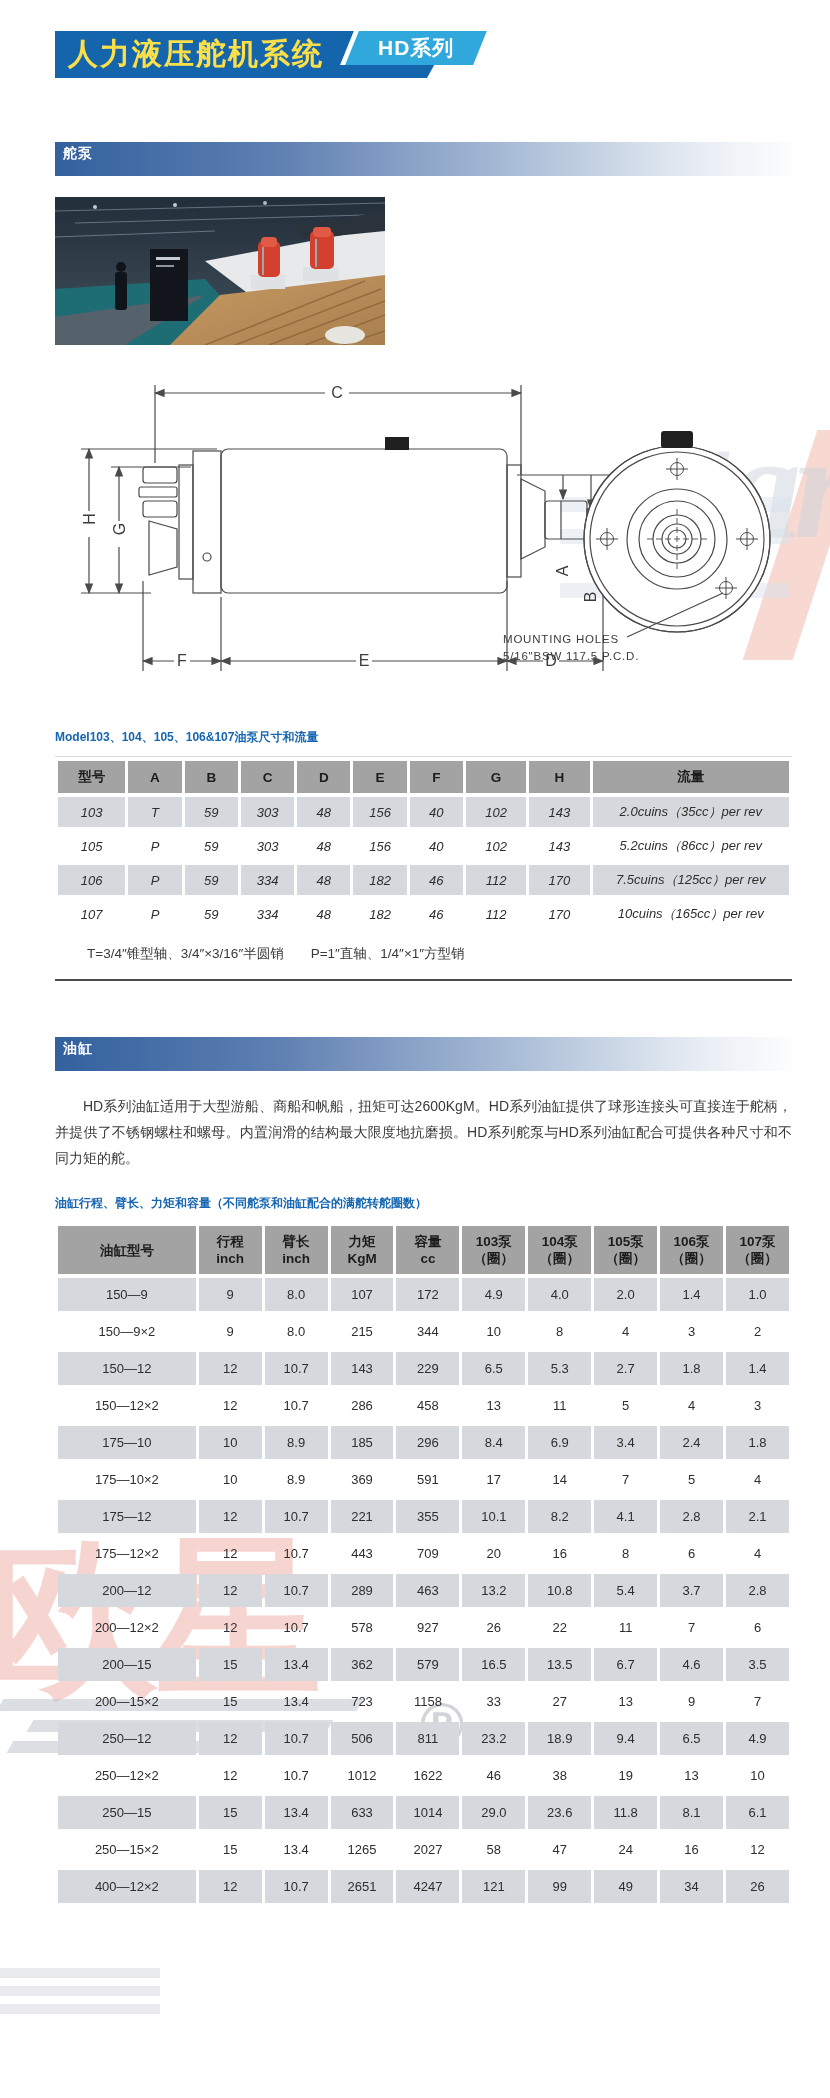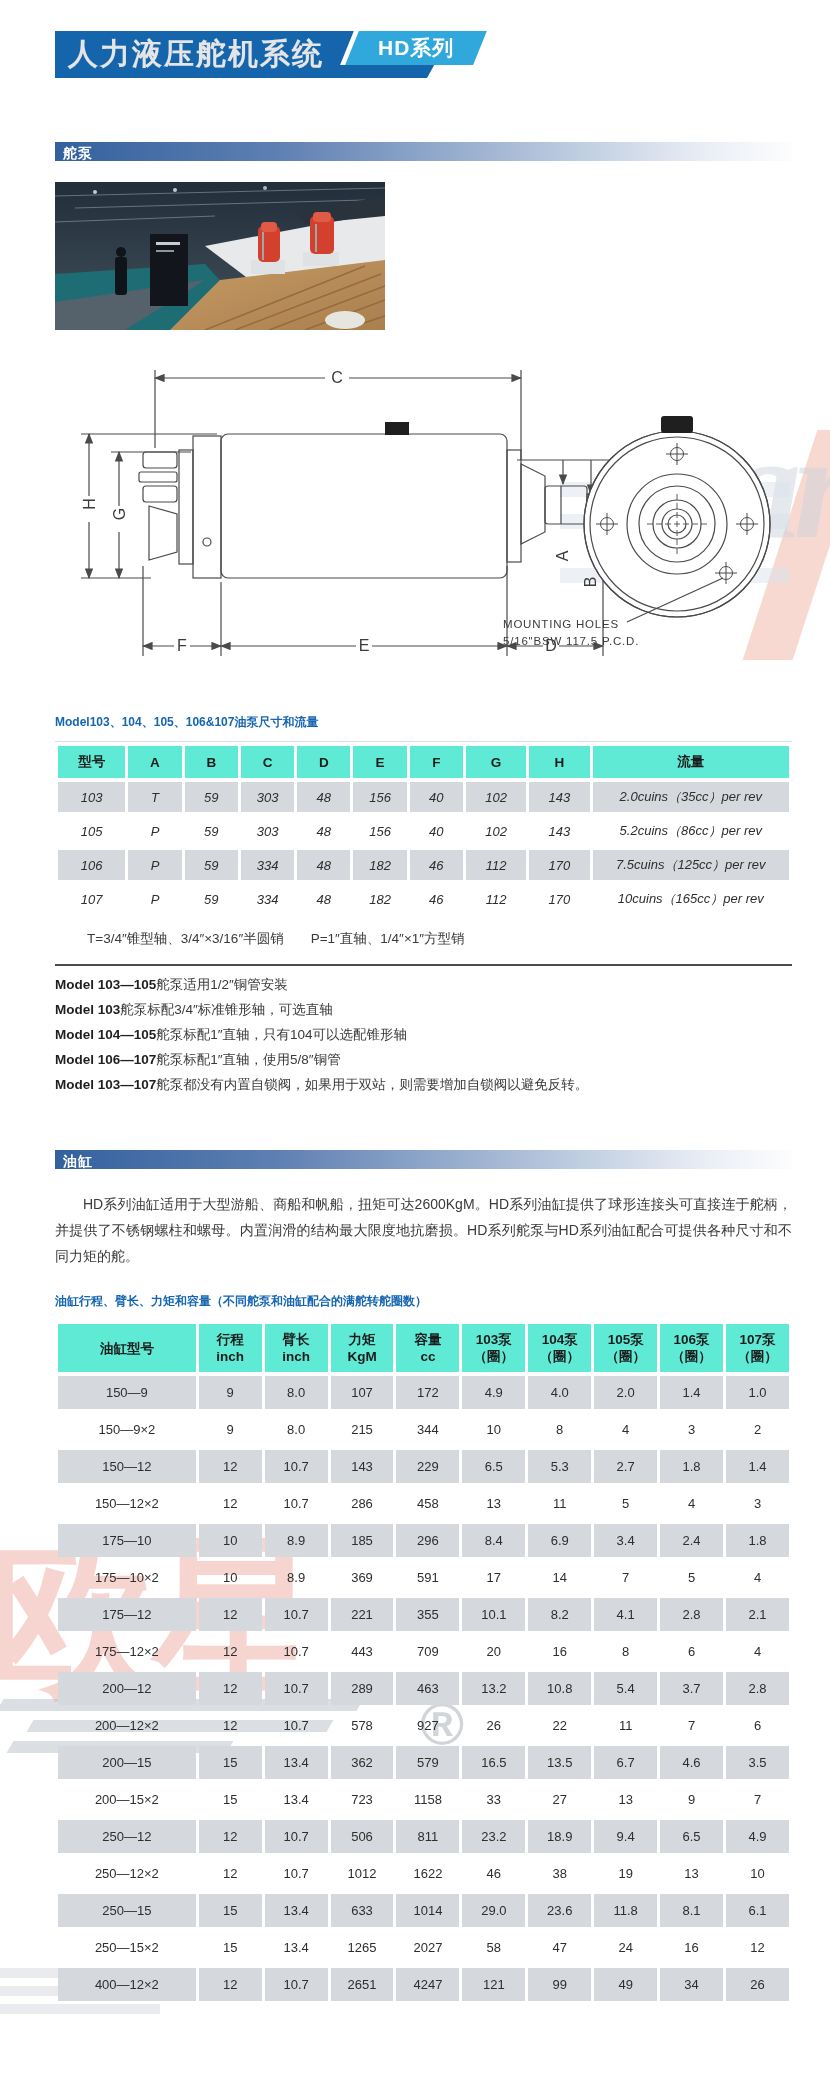--- a/index.html
+++ b/index.html
@@ -19,27 +19,27 @@
   .wm-bars div:nth-child(2){width:300px;margin-left:30px;}
   .wm-bars div:nth-child(3){width:220px;margin-left:10px;}
   .wm-bars2{left:0;top:1960px;width:160px;opacity:.35;}
   .wm-bars2 div{height:10px;margin:8px 0;background:#c2c8d0;}
 
   
   .banner{position:relative;height:47px;margin-top:31px;}
   .banner-main{position:absolute;left:0;top:0;width:398px;height:47px;background:#1565ad;
     clip-path:polygon(0 0,100% 0,calc(100% - 26px) 100%,0 100%);
     display:flex;align-items:center;}
-  .banner-main span{color:#e5e5e5;font-size:30px;font-weight:bold;letter-spacing:2px;padding-left:13px;}
+  .banner-main span{color:#fde047;font-size:30px;font-weight:bold;letter-spacing:2px;padding-left:13px;}
   .banner-badge{position:absolute;left:292px;top:0;height:34px;width:128px;background:#31a8dc;
     transform:skewX(-22deg);border-left:5px solid #ffffff;display:flex;align-items:center;justify-content:center;}
   .banner-badge span{transform:skewX(22deg);color:#fff;font-size:21px;font-weight:bold;letter-spacing:1px;}
 
   
-  .section-bar{height:19px;line-height:22px;margin-top:64px;
+  .section-bar{height:34px;line-height:22px;margin-top:64px;
     background:linear-gradient(to right,#33619e 0%,#5e7fb2 30%,#a9bcd6 62%,#e9eef5 88%,#fdfdfe 100%);}
   .section-bar span{color:#fff;font-size:14px;font-weight:bold;padding-left:8px;letter-spacing:1px;}
   .section-bar.cyl{margin-top:56px;}
 
   
   .intro-row{display:flex;gap:14px;margin-top:21px;align-items:flex-start;}
   .intro-text{width:393px;margin:0;font-size:14px;line-height:25px;text-indent:2em;text-align:justify;color:#3a3a3a;}
   .photo{flex:0 0 330px;height:148px;overflow:hidden;}
   .intro-full{margin:22px 0 0 0;font-size:14px;line-height:26px;text-indent:2em;text-align:justify;color:#3a3a3a;}
 
@@ -49,21 +49,21 @@
 
   
   .blue-title{margin:24px 0 10px 0;font-size:12px;font-weight:bold;color:#1565b0;}
   .axle-note{margin:12px 0 0 0;padding-left:32px;font-size:13.5px;color:#3a3a3a;}
   .divider{border:none;border-top:2px solid #4b4b4b;margin:16px 0 10px 0;}
   .notes p{margin:7px 0;font-size:13.5px;color:#3a3a3a;}
   .notes b{color:#1f1f1f;}
 
   
   table.data-table{width:100%;border-collapse:separate;border-spacing:3px 4px;table-layout:fixed;}
-  table.data-table th{font-size:13.5px;font-weight:bold;color:#1c1c1c;padding:7px 2px;text-align:center;vertical-align:middle;background:#5eead4;}
+  table.data-table th{font-size:13.5px;font-weight:bold;color:#1c1c1c;padding:7px 2px;text-align:center;vertical-align:middle;background:#a3a3a3;}
   table.data-table td{font-size:13px;color:#2e2e2e;text-align:center;vertical-align:middle;background:transparent;}
   table.data-table tbody tr:nth-child(odd) td{background:#d5d8dc;}
   .pump-table{border-top:1px solid #d9dde2;margin-top:2px;}
   .pump-table td{padding:6px 12px;font-style:italic;}
   .pump-table th:nth-child(1){width:9%;}
   .pump-table th:nth-child(n+2):nth-child(-n+7){width:7%;}
   .pump-table th:nth-child(8),.pump-table th:nth-child(9){width:8%;}
   .pump-table th:nth-child(10){width:auto;}
   .cyl-table td{padding:9px 2px;}
   .cyl-table th:nth-child(1){width:19%;}
@@ -337,27 +337,20 @@
               <td>46</td>
               <td>112</td>
               <td>170</td>
               <td>10cuins（165cc）per rev</td>
             </tr>
           </tbody>
         </table>
 
       <p class="axle-note">T=3/4″锥型轴、3/4″×3/16″半圆销　　P=1″直轴、1/4″×1″方型销</p>
       <hr class="divider">
-      <div class="notes">
-          <p><b>Model 103—105</b>舵泵适用1/2″铜管安装</p>
-          <p><b>Model 103</b>舵泵标配3/4″标准锥形轴，可选直轴</p>
-          <p><b>Model 104—105</b>舵泵标配1″直轴，只有104可以选配锥形轴</p>
-          <p><b>Model 106—107</b>舵泵标配1″直轴，使用5/8″铜管</p>
-          <p><b>Model 103—107</b>舵泵都没有内置自锁阀，如果用于双站，则需要增加自锁阀以避免反转。</p>
-        </div>
     </section>
 
     <section>
       <div class="section-bar cyl">
         <span>油缸</span>
       </div>
 
       <p class="intro-full">HD系列油缸适用于大型游船、商船和帆船，扭矩可达2600KgM。HD系列油缸提供了球形连接头可直接连于舵柄，并提供了不锈钢螺柱和螺母。内置润滑的结构最大限度地抗磨损。HD系列舵泵与HD系列油缸配合可提供各种尺寸和不同力矩的舵。</p>
 
       <h3 class="blue-title">油缸行程、臂长、力矩和容量（不同舵泵和油缸配合的满舵转舵圈数）</h3>

